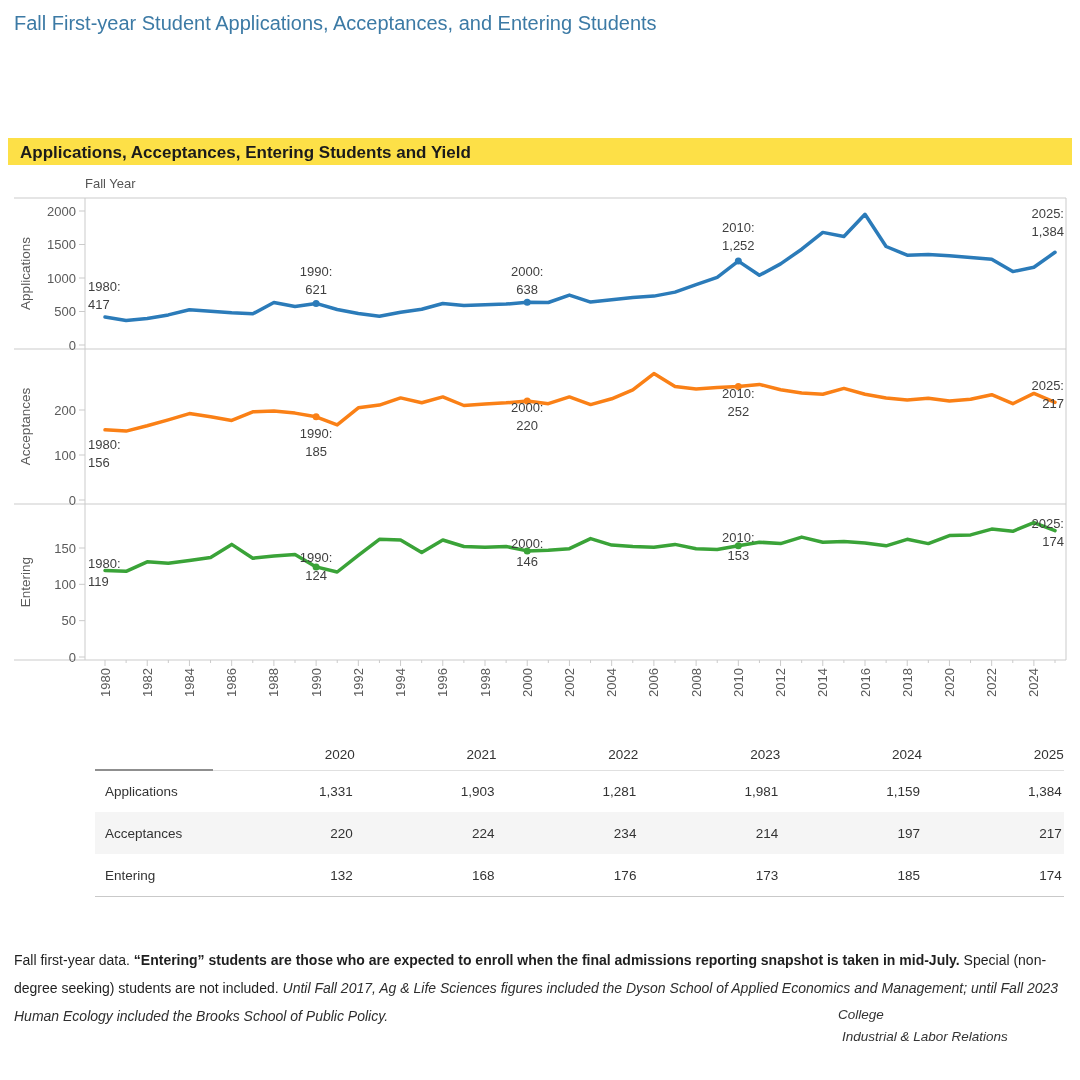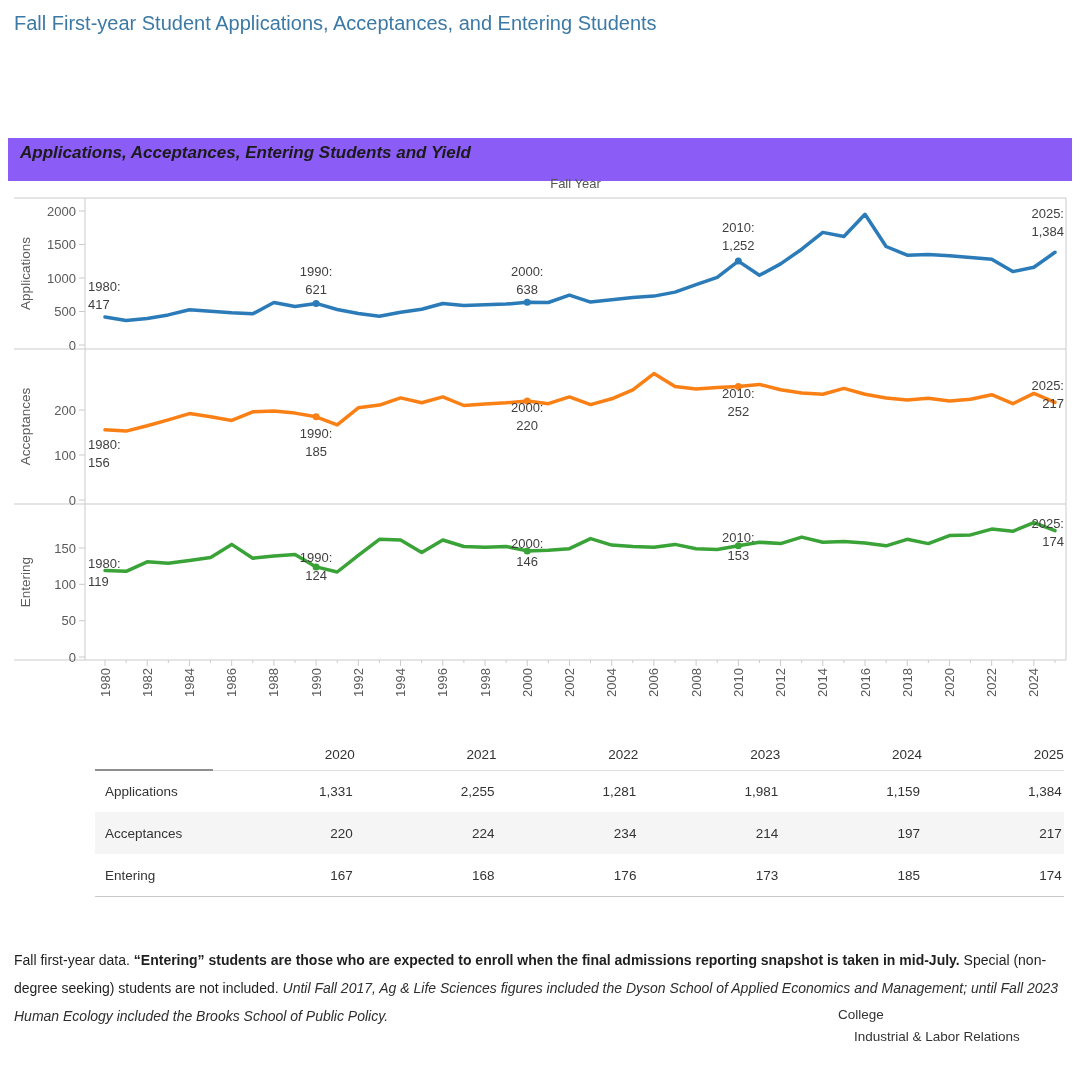--- a/index.html
+++ b/index.html
@@ -1,24 +1,24 @@
 <!DOCTYPE html>
 <html><head>
 <meta charset="utf-8">
 <style>
   html,body{margin:0;padding:0;background:#ffffff;}
   .page{position:relative;width:1080px;height:1080px;background:#fff;overflow:hidden;
         font-family:"Liberation Sans",sans-serif;padding-left:39px;}
   .title{position:absolute;left:14px;top:12px;font-size:20px;color:#3c7aa5;}
   .updated{position:absolute;right:17px;top:77px;text-align:right;font-size:13.5px;
            color:#4c4c4c;line-height:21px;}
-  .section-bar{position:absolute;left:8px;top:138px;width:1064px;height:43px;background:#8b5cf6;font-style:italic;}
+  .section-bar{position:absolute;left:8px;top:138px;width:1064px;height:27px;background:#fde047;}
   .section-bar span{display:block;line-height:30px;padding-left:12px;font-size:17px;
                     font-weight:bold;color:#1b1b1b;}
-  .fall-year{position:absolute;left:85px;top:176px;width:981px;text-align:center;
+  .fall-year{position:absolute;left:85px;top:176px;width:981px;
              font-size:13px;color:#555;}
   svg.charts{position:absolute;left:0;top:0;width:1080px;height:1080px;}
   .tick{font-family:"Liberation Sans",sans-serif;font-size:13px;fill:#5a5a5a;}
   .ann{font-family:"Liberation Sans",sans-serif;font-size:13px;fill:#3f3f3f;}
   .axis-title{font-family:"Liberation Sans",sans-serif;font-size:13.5px;fill:#5a5a5a;}
   .table{position:absolute;left:95px;top:740px;width:969px;font-size:13.5px;color:#333;}
   .t-head,.t-row{display:grid;grid-template-columns:118px repeat(6,141.8px);align-items:center;}
   .t-head{height:30px;}
   .t-head .cell{border-bottom:1px solid #e0e0e0;height:100%;display:flex;align-items:center;
                 justify-content:flex-end;}
@@ -26,22 +26,22 @@
   .t-row{height:42px;}
   .t-row.band{background:#f5f5f5;}
   .t-row.last{border-bottom:1px solid #c9c9c9;}
   .cell.label{justify-content:flex-start;padding-left:10px;display:flex;}
   .cell.val{display:flex;justify-content:flex-end;padding-right:2px;}
   .footnote{position:absolute;left:14px;top:932px;width:1050px;font-size:14px;
             line-height:28px;color:#1f1f1f;}
   .footnote .b{font-weight:bold;}
   .footnote .i{font-style:italic;color:#2e2e2e;}
   .source{position:absolute;left:14px;top:1018px;font-size:13.5px;color:#333;}
-  .college{position:absolute;left:838px;top:1004px;font-size:13.5px;color:#333;line-height:22px;}
-  .college .v{margin-left:16px;}
+  .college{position:absolute;left:838px;top:1004px;font-size:13.5px;color:#333;line-height:22px;font-style:italic;}
+  .college .v{margin-left:4px;}
 </style>
 </head>
 <body>
 
 <div class="page">
   <div class="title">Fall First-year Student Applications, Acceptances, and Entering Students</div>
   <div class="section-bar">
     <span>Applications, Acceptances, Entering Students and Yield</span>
   </div>
   <div class="fall-year">Fall Year</div>
@@ -199,38 +199,38 @@
         <div class="cell">2020</div>
         <div class="cell">2021</div>
         <div class="cell">2022</div>
         <div class="cell">2023</div>
         <div class="cell">2024</div>
         <div class="cell">2025</div>
       </div>
       <div class="t-row">
         <div class="cell label">Applications</div>
         <div class="cell val">1,331</div>
-        <div class="cell val">2,255</div>
+        <div class="cell val">1,903</div>
         <div class="cell val">1,281</div>
         <div class="cell val">1,981</div>
         <div class="cell val">1,159</div>
         <div class="cell val">1,384</div>
       </div>
       <div class="t-row band">
         <div class="cell label">Acceptances</div>
         <div class="cell val">220</div>
         <div class="cell val">224</div>
         <div class="cell val">234</div>
         <div class="cell val">214</div>
         <div class="cell val">197</div>
         <div class="cell val">217</div>
       </div>
       <div class="t-row last">
         <div class="cell label">Entering</div>
-        <div class="cell val">167</div>
+        <div class="cell val">132</div>
         <div class="cell val">168</div>
         <div class="cell val">176</div>
         <div class="cell val">173</div>
         <div class="cell val">185</div>
         <div class="cell val">174</div>
       </div>
     </div>
 
   <p class="footnote">
     <span>Fall first-year  data.  </span><span class="b">“Entering” students are those who are expected to enroll when the final admissions reporting snapshot is taken in mid-July.</span><span> Special (non-degree seeking) students are not included.  </span><span class="i">Until Fall 2017, Ag &amp; Life Sciences figures included the Dyson School of Applied Economics and Management; until Fall 2023 Human Ecology included the Brooks School of Public Policy.</span>

